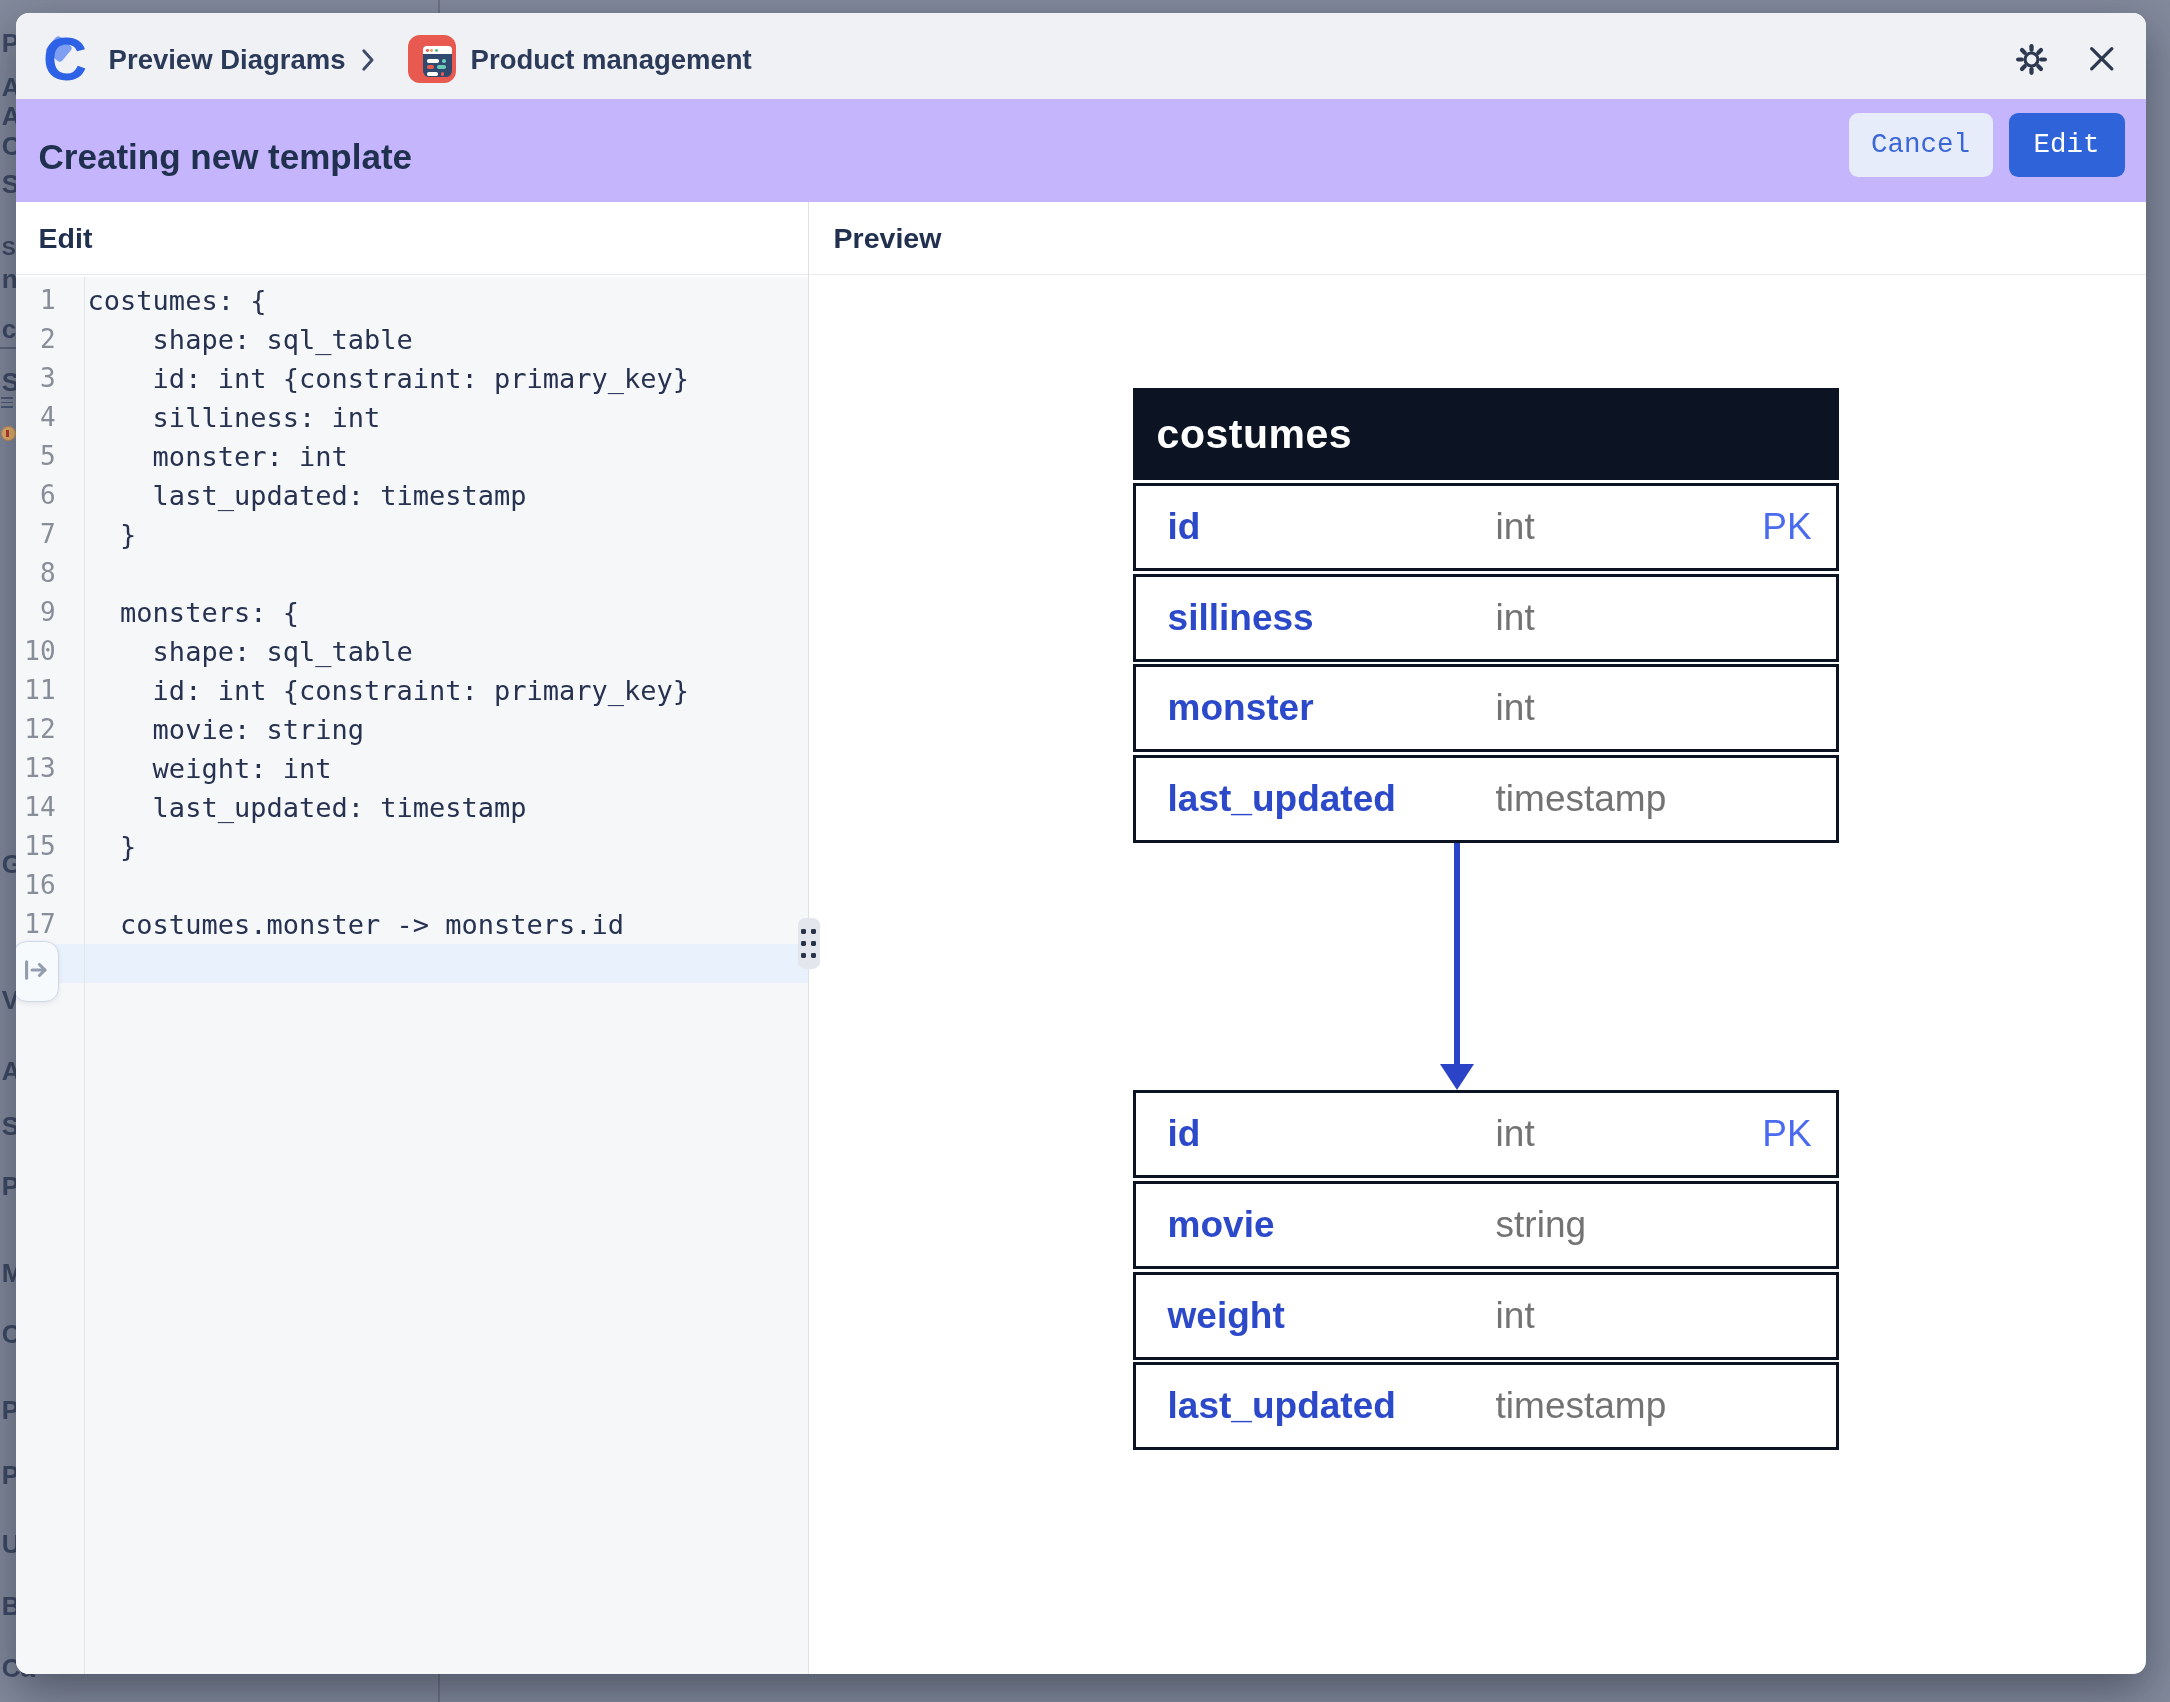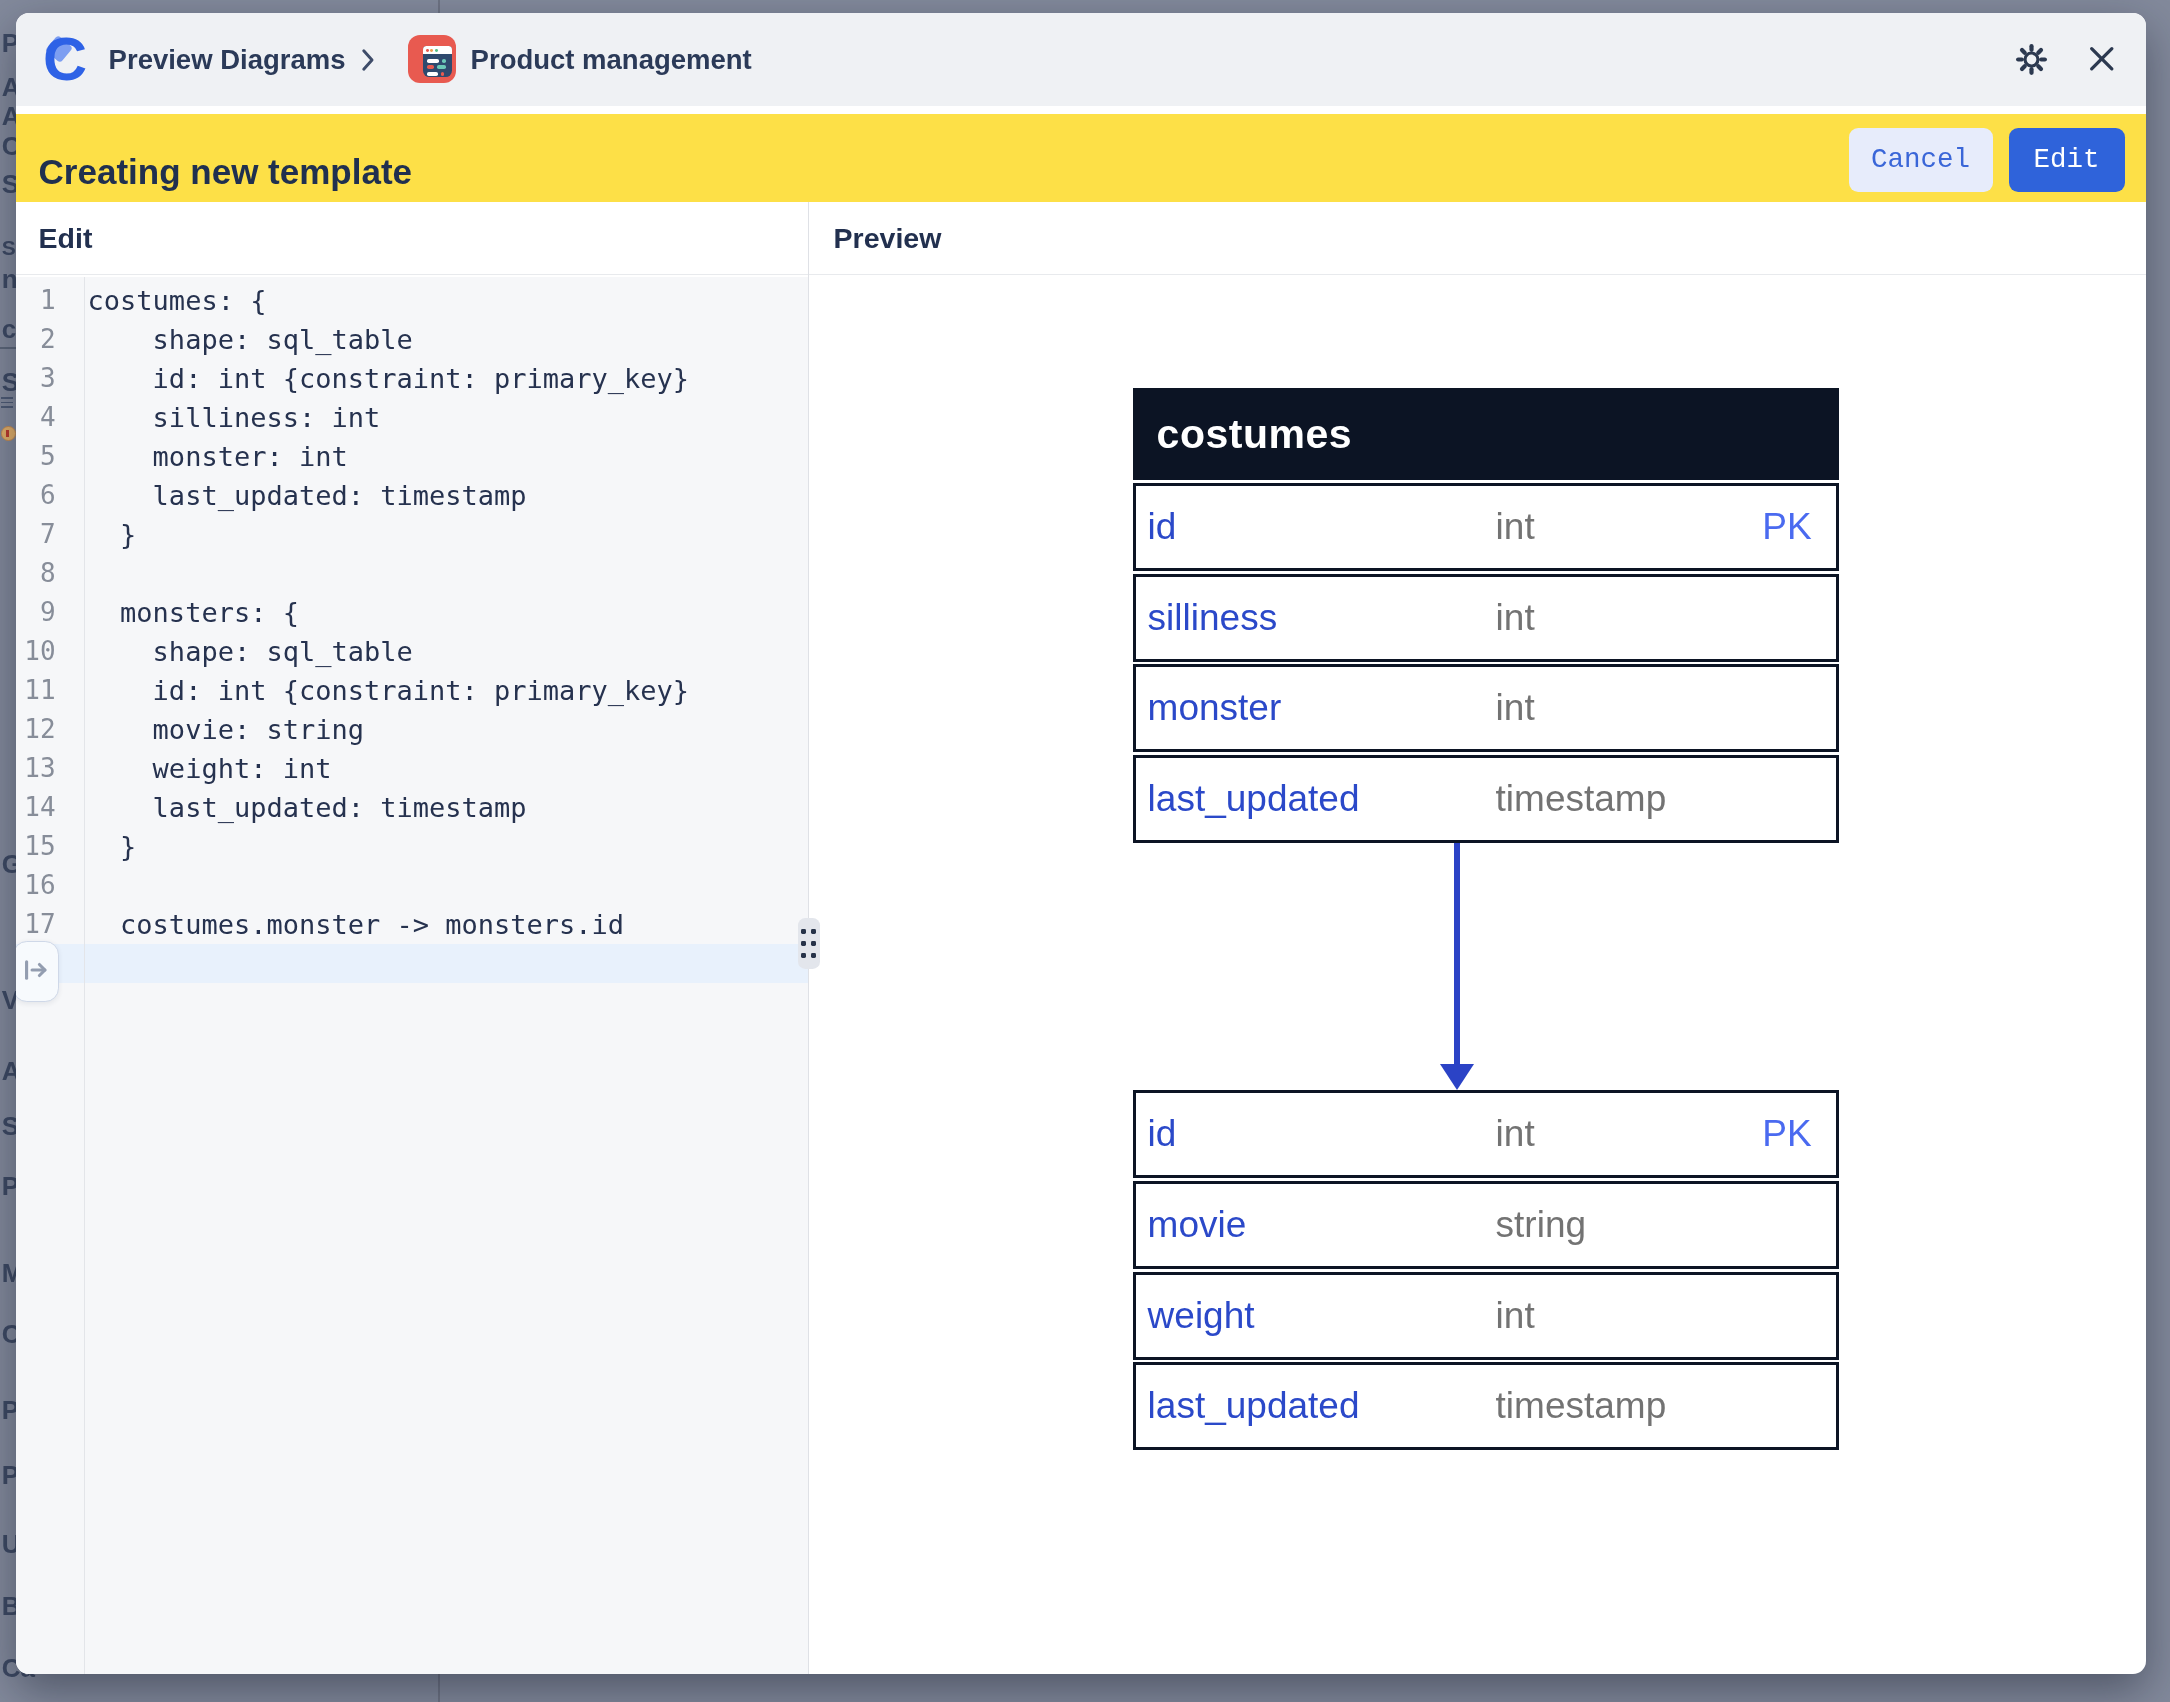--- a/index.html
+++ b/index.html
@@ -61,22 +61,22 @@
   .prod-icon .win .r2a { left:3.7px;  top:19px; width:7.3px;  background:#e85a50; }
   .prod-icon .win .r2b { left:13.8px; top:19px; width:9.2px; background:#6ccab8; }
   .prod-icon .win .r3a { left:3.7px;  top:26px; width:11px; background:#ffffff; }
   .prod-icon .win .r3b { left:17.4px; top:26px; width:3.7px;  background:#e85a50; }
   .icon-btn { position:absolute; width:42px; height:42px; display:flex; align-items:center;
     justify-content:center; background:transparent; border:none; cursor:pointer; }
   .gear-btn  { left:1995px; top:27px; }
   .close-btn { left:2065px; top:26px; }
 
   
-  .titlerow { position:absolute; left:0; top:101px; width:100%; height:116px;
-    background:#fde047; border-bottom:1.8px solid #e9ebef; }
+  .titlerow { position:absolute; left:0; top:86px; width:100%; height:116px;
+    background:#c4b5fd; border-bottom:1.8px solid #e9ebef; }
   .page-title { position:absolute; left:23px; top:0; height:100%; display:flex; align-items:center;
     font-size:35px; font-weight:700; color:#20304f; }
   .btn { position:absolute; top:13.8px; height:64px; border:none; border-radius:9.2px;
     font-family:Liberation Mono, monospace; font-size:27.5px; font-weight:500;
     display:flex; align-items:center; justify-content:center; cursor:pointer; }
   .btn-cancel { left:1833px; width:144px; background:#e7ecfb; color:#3a66d8; }
   .btn-save   { left:1993px; width:116px; background:#2f63da; color:#ffffff; }
 
   
   .panehdr { position:absolute; left:0; top:189px; width:100%; height:73px;
@@ -106,21 +106,21 @@
   .drag-handle i { width:4.6px; height:4.6px; border-radius:1.4px; background:#273349; }
 
   
   .sql-table { position:absolute; left:1073px; width:750px; display:flex; flex-direction:column;
     row-gap:2.8px; background:transparent;padding-left:44px; }
   .tbl-costumes { top:375px; } .tbl-monsters { top:1077px; }
   .sql-head { height:92px; background:#0c1424; display:flex; align-items:center;
     padding-left:24px; color:#ffffff; font-size:41px; font-weight:600; letter-spacing:0.5px; }
   .sql-row { height:88px; background:#ffffff; border:3.7px solid #0c1424; position:relative;
     display:flex; align-items:center; }
-  .sql-row .fname { position:absolute; left:12px; color:#2b49c9; font-size:37px; font-weight:400; }
+  .sql-row .fname { position:absolute; left:32px; color:#2b49c9; font-size:37px; font-weight:700; }
   .sql-row .ftype { position:absolute; left:360px; color:#737373; font-size:37px; }
   .sql-row .fkey  { position:absolute; right:24px; color:#4a6af0; font-size:37px; font-weight:500; }
   .rel-line { position:absolute; left:1438px; top:830px; width:6.4px; height:221px; background:#2b43c6; }
   .rel-head { position:absolute; left:1424px; top:1051px; width:0; height:0;
     border-left:17.4px solid transparent; border-right:17.4px solid transparent;
     border-top:26px solid #2b43c6; }
 </style>
 </head>
 <body>
 

